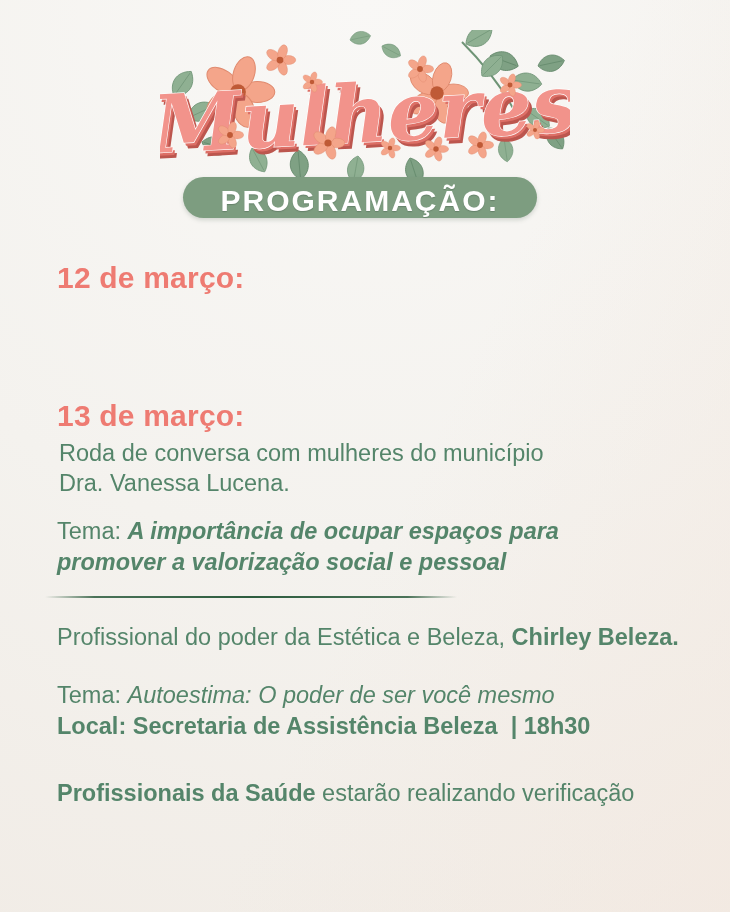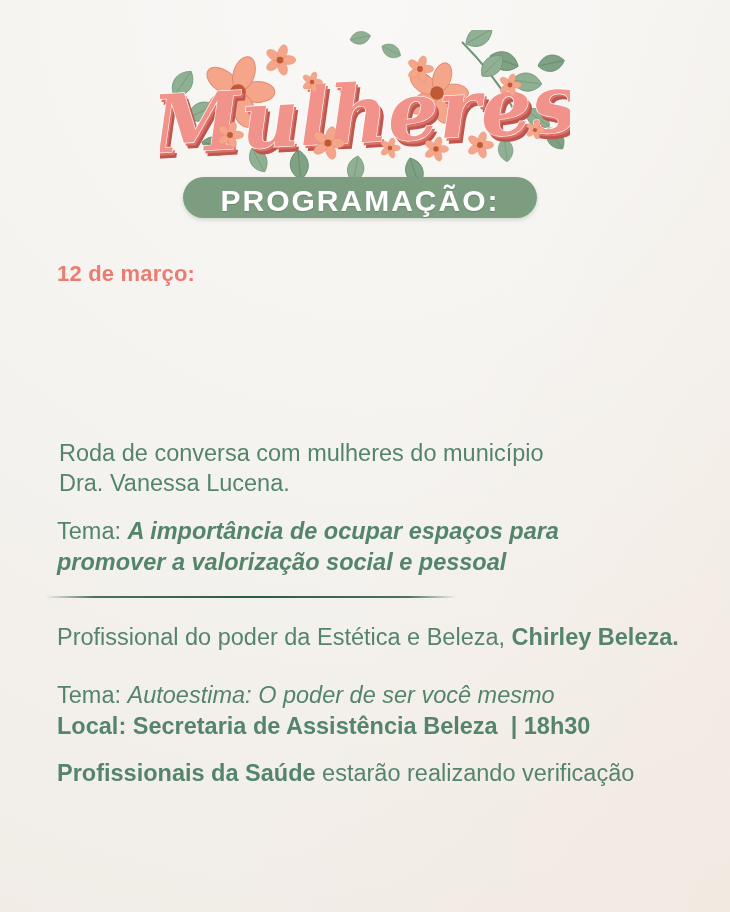--- a/index.html
+++ b/index.html
@@ -35,21 +35,21 @@
     font-size: 30px;
     font-weight: bold;
     letter-spacing: 2px;
     text-shadow: 0 1px 1px rgba(60,80,65,0.35);
   }
 
   
   .block { position: absolute; left: 57px; width: 630px; }
   .date-heading {
     color: #ee7b72;
-    font-size: 22px;
+    font-size: 30px;
     font-weight: 800;
     letter-spacing: 0.2px;
   }
   .body-text {
     color: #54856a;
     font-size: 23.5px;
     line-height: 30px;
   }
   .body-text .seg { white-space: pre-wrap; }
   .b { font-weight: bold; }
@@ -146,20 +146,21 @@
       <use href="#flower" transform="translate(375,100) scale(0.45)"></use>
     </g>
   </svg>
 
   <div class="badge">
     <span class="badge-label">PROGRAMAÇÃO:</span>
   </div>
 
   <div class="block date-heading" style="top:261px;">12 de março:</div>
 
+  <div class="block date-heading" style="top:399px;">13 de março:</div>
   <div class="block body-text theme-text" style="top:516px;">
     <span class="seg">Tema: </span><span class="seg b i">A importância de ocupar espaços para</span><br>
     <span class="seg b i">promover a valorização social e pessoal</span>
   </div>
 
   <div class="block body-text" style="top:438px; left:59px;">
     <span class="seg">Roda de conversa com mulheres do município</span><br>
     <span class="seg">Dra. Vanessa Lucena.</span>
   </div>
 
@@ -167,17 +168,17 @@
 
   <div class="block body-text" style="top:622px;">
     <span class="seg">Profissional do poder da Estética e Beleza, </span><span class="seg b">Chirley Beleza.</span>
   </div>
 
   <div class="block body-text theme-text" style="top:680px;">
     <span class="seg">Tema: </span><span class="seg i">Autoestima: O poder de ser você mesmo</span><br>
     <span class="seg b">Local: Secretaria de Assistência Beleza  | 18h30</span>
   </div>
 
-  <div class="block body-text theme-text" style="top:758px;">
+  <div class="block body-text theme-text" style="top:778px;">
     <span class="seg b">Profissionais da Saúde</span><span class="seg"> estarão realizando verificação</span><br>
   </div>
 
 </div>
 
 </body></html>

